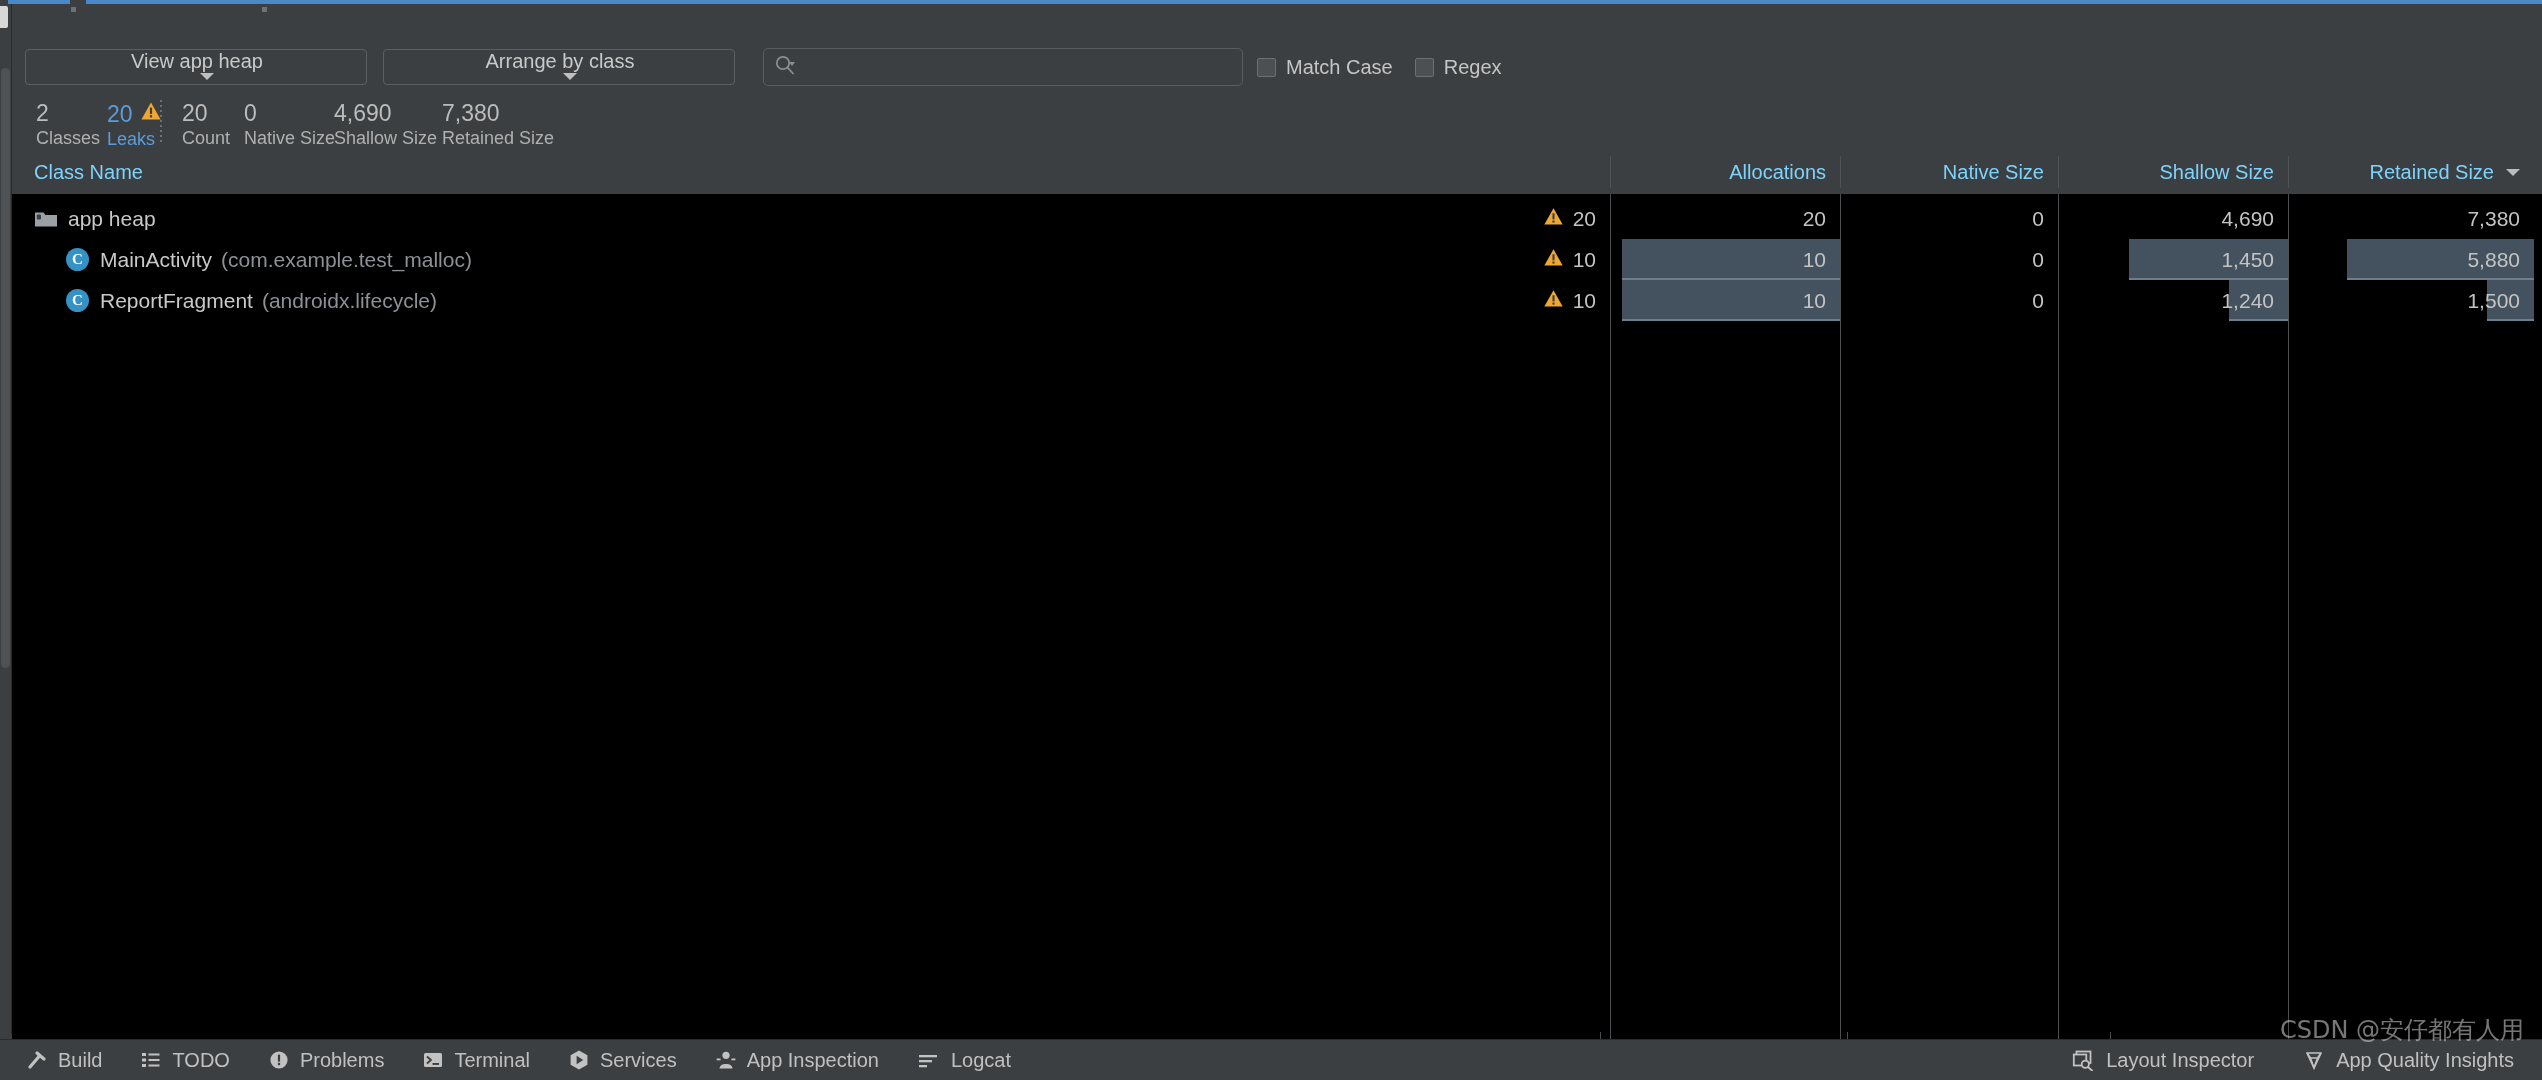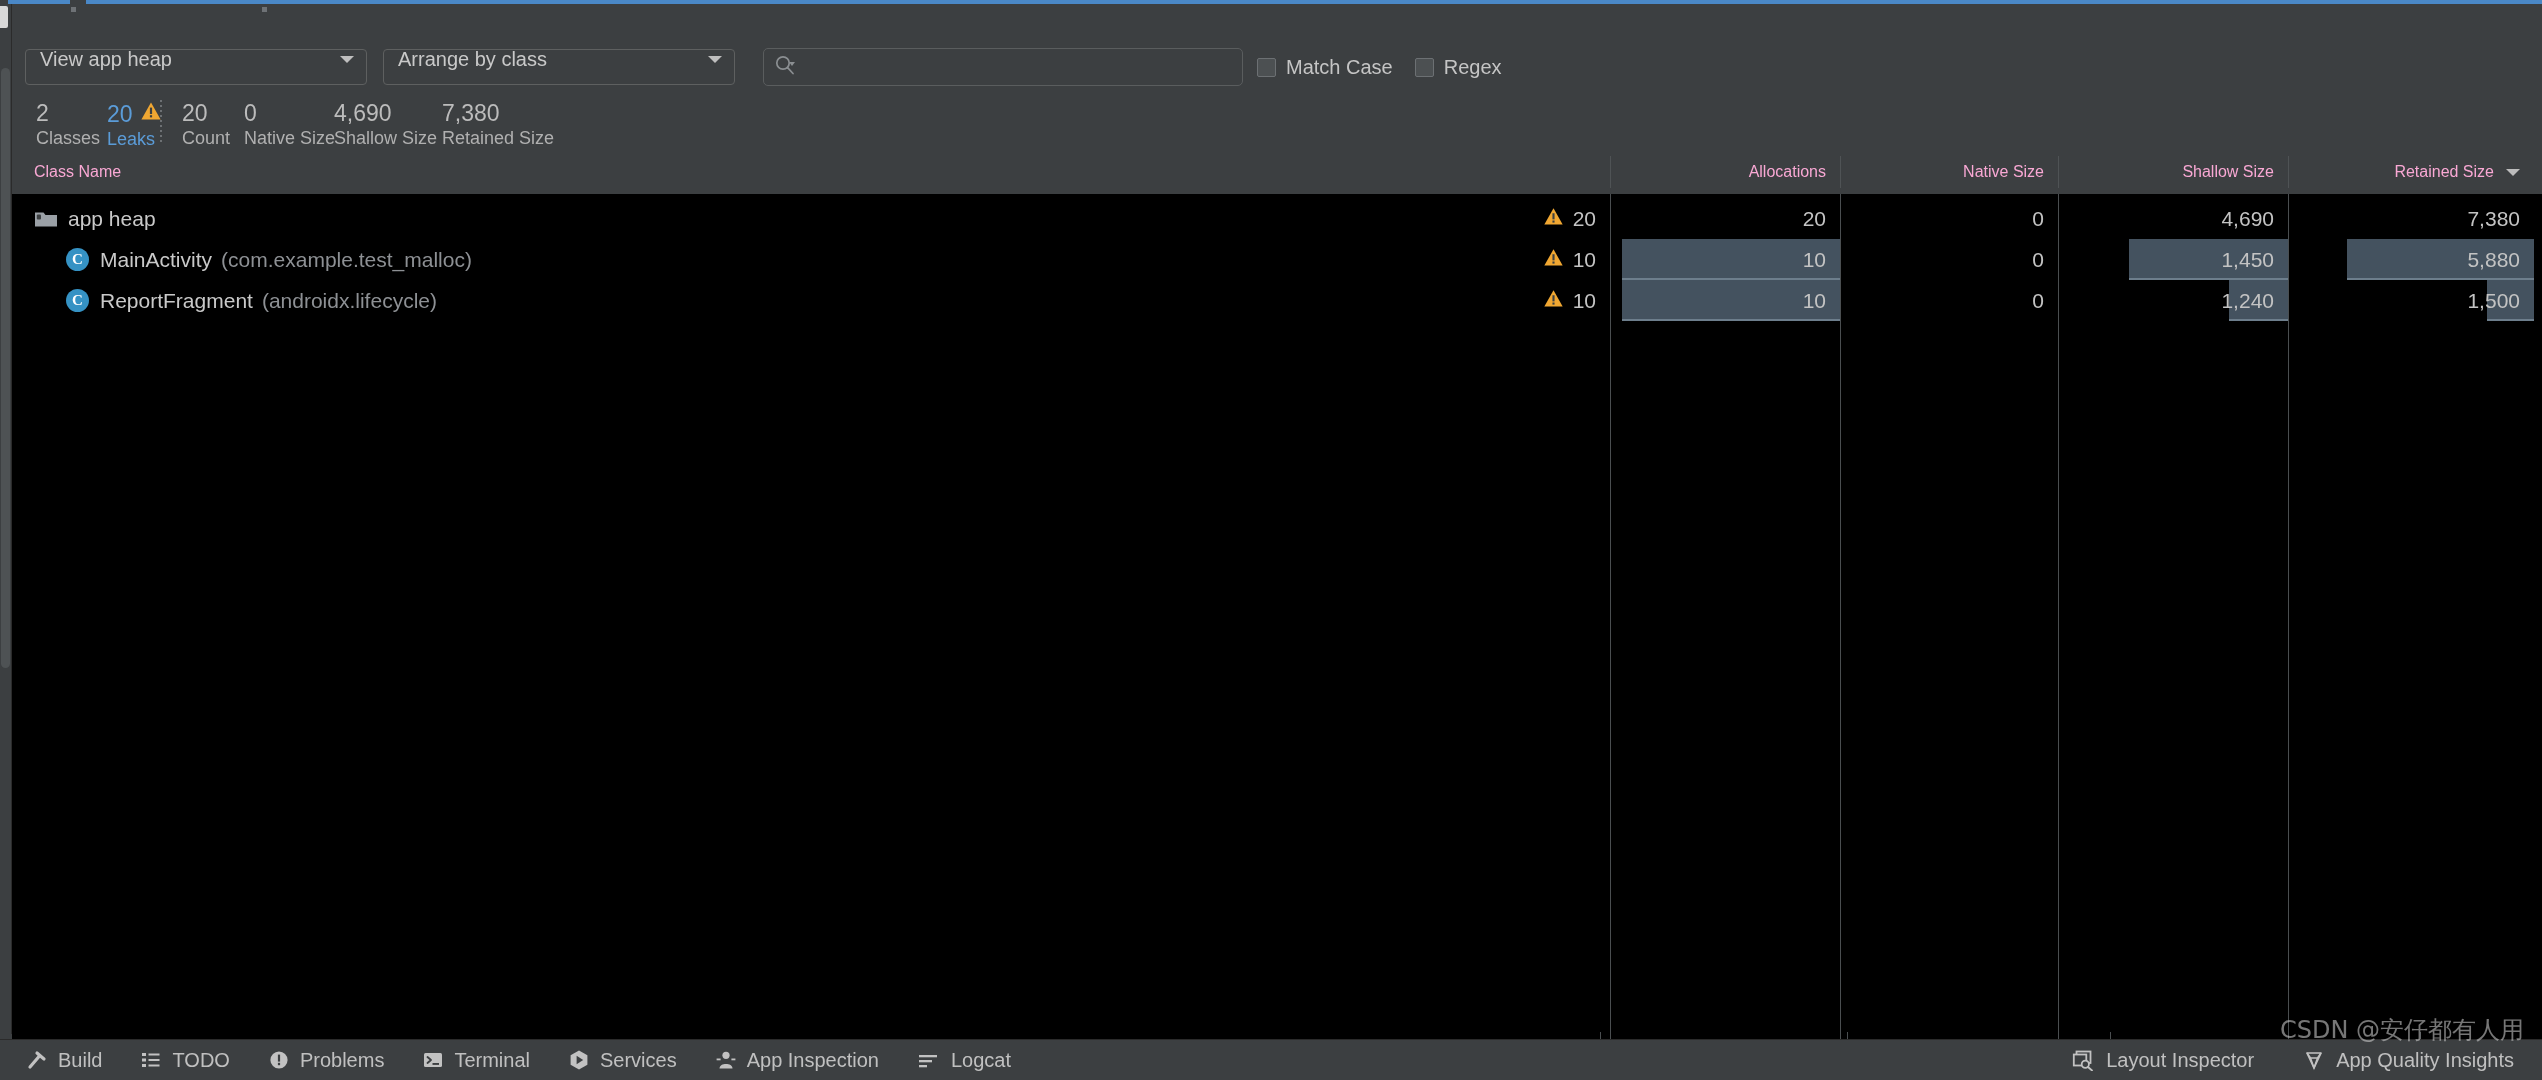--- a/index.html
+++ b/index.html
@@ -111,20 +111,21 @@
   .combo {
     height: 36px;
     border: 1px solid #5e6060;
     border-radius: 4px;
     background: #3c3f41;
     display: flex; align-items: center;
     justify-content: space-between;
     padding: 0 12px 16px 14px;
     cursor: pointer;
     box-sizing: border-box;
+    flex-direction: column;
   }
   .combo .txt { font-size: 20px; color: #c9c9c9; white-space: nowrap; }
   .combo .caret2 {
     width: 0; height: 0; margin-left: 20px;
     border-left: 7px solid transparent;
     border-right: 7px solid transparent;
     border-top: 7px solid #bfbfbf;
   }
   #combo-heap  { margin-left: 13px; width: 342px; }
   #combo-arrange { margin-left: 16px; width: 352px; }
@@ -194,21 +195,21 @@
   
   .table-head {
     position: absolute;
     left: 12px; top: 150px; width: 2530px; height: 44px;
     background: #3c3f41;
     border-bottom: 1px solid #2b2b2b;
   }
   .th {
     position: absolute; top: 0; height: 44px;
     display: flex; align-items: center;
-    font-size: 16px; color: #f9a8d4;
+    font-size: 20px; color: #7dd3fc;
     cursor: pointer;
   }
   .th .sortcaret {
     width: 0; height: 0; margin-left: 12px;
     border-left: 7px solid transparent;
     border-right: 7px solid transparent;
     border-top: 7px solid #bcbcbc;
   }
   .col-sep {
     position: absolute; top: 6px; width: 1px; height: 32px;

